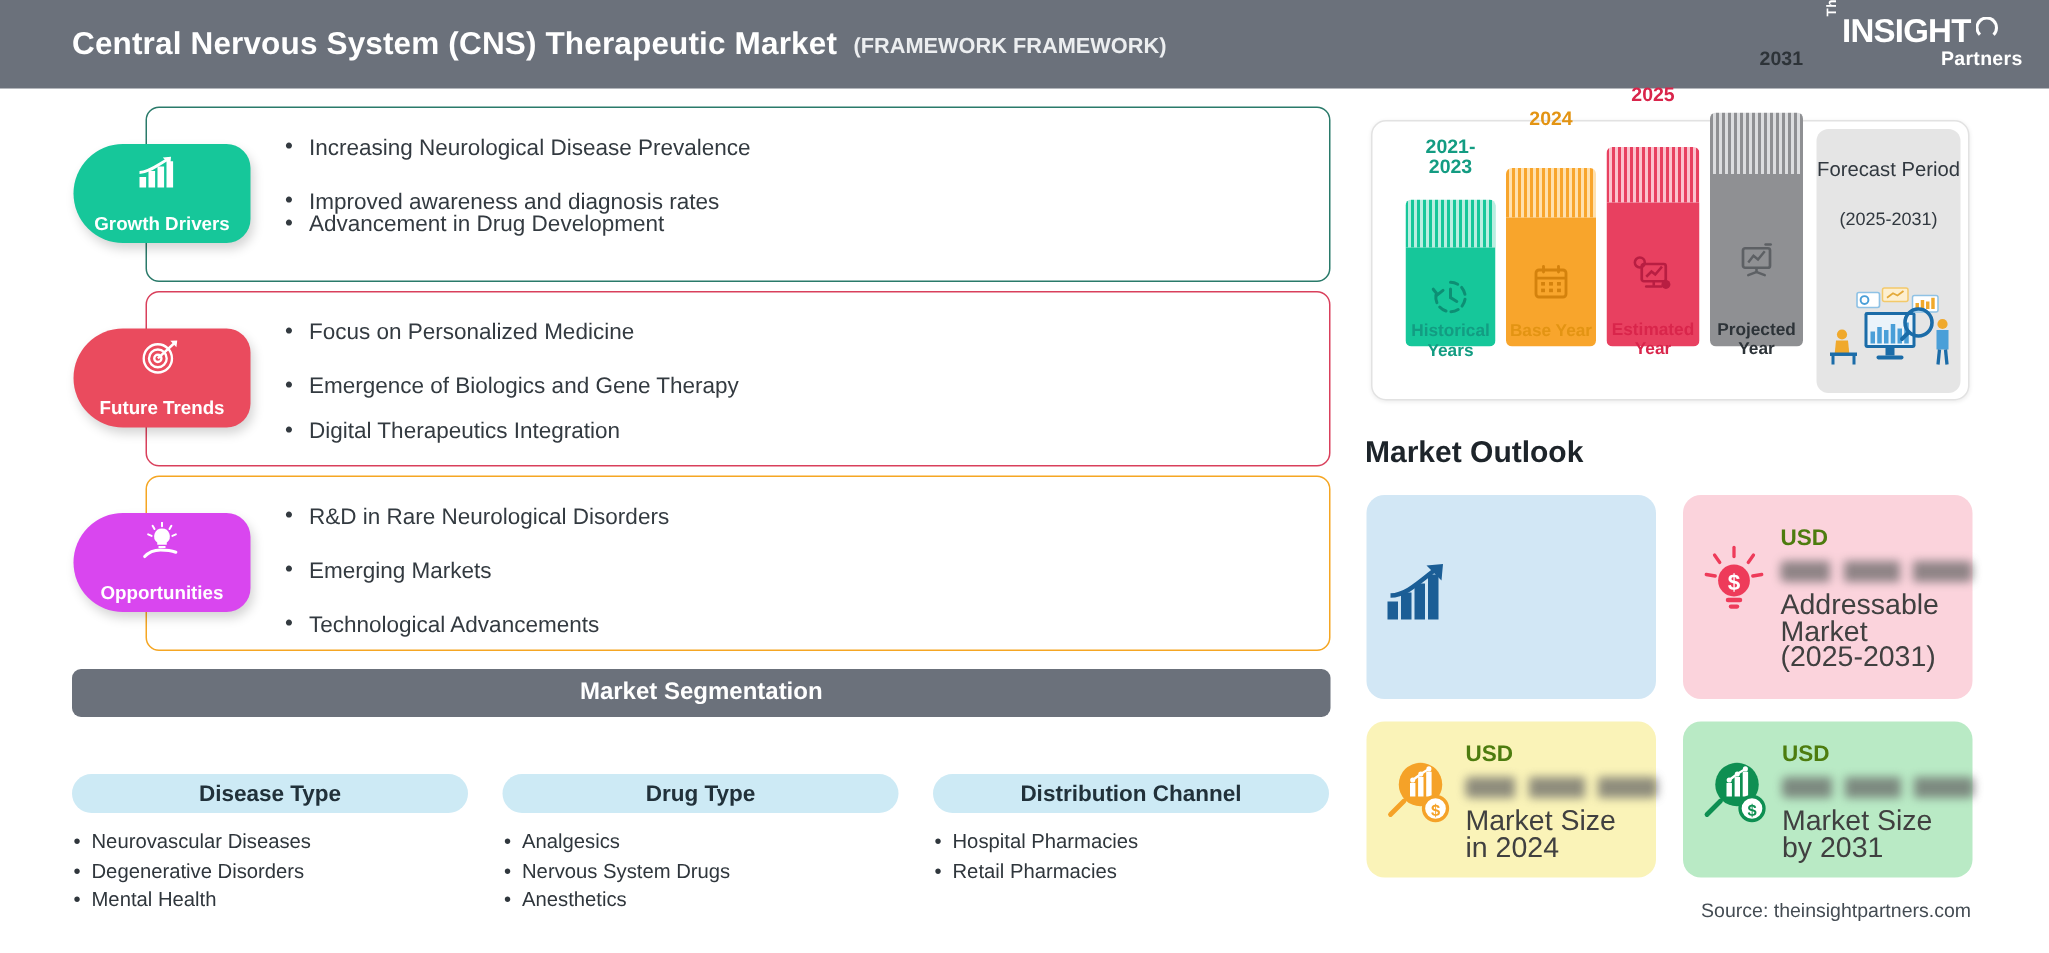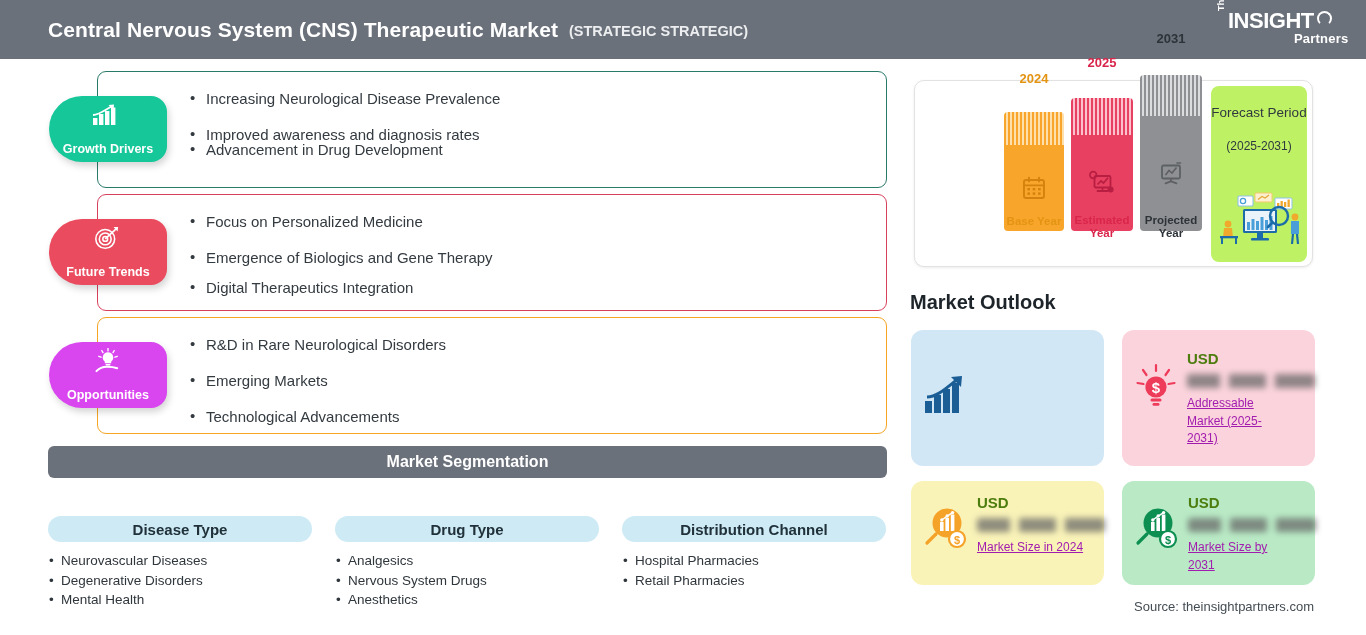--- a/index.html
+++ b/index.html
@@ -129,21 +129,21 @@
     border-radius: 4px; overflow: hidden;
   }
   .fc-stripe { width: 100%; }
   .fc-solid  { width: 100%; display: flex; align-items: center; justify-content: center; }
   .fc-label {
     position: absolute; width: 100%; text-align: center;
     font-size: 11.5px; font-weight: bold; line-height: 13px;
   }
   .fc-side {
     position: absolute; right: 5px; top: 5px; width: 96px; height: 176px;
-    background: #bef264; border-radius: 8px;
+    background: #e5e5e5; border-radius: 8px;
   }
   .fc-side-t1 {
     position: absolute; top: 18px; width: 100%; text-align: center;
     font-size: 13.5px; color: #31383f; line-height: 17px;
   }
   .fc-side-t2 {
     position: absolute; top: 53px; width: 100%; text-align: center;
     font-size: 12px; color: #31383f;
   }
   .fc-illus { position: absolute; left: 6px; bottom: 8px; }
@@ -160,35 +160,35 @@
   .ocard.green  { background: #b9eac5; }
 
   .o-big { font-size: 25px; font-weight: bold; color: #16202a; line-height: 1; }
   .o-sub { font-size: 13.5px; color: #2e363d; line-height: 17px; margin-top: 5px; white-space: nowrap; }
   .o-usd { font-size: 15px; font-weight: bold; color: #4d7c0f; line-height: 1; }
   .o-blur {
     height: 14px; width: 128px; margin-top: 8px; border-radius: 3px;
     background: linear-gradient(90deg,#666 0 26%,transparent 26% 33%,#666 33% 62%,transparent 62% 69%,#666 69% 100%);
     filter: blur(3.2px); opacity: .72;
   }
-  .o-cap { font-size: 12px; color: #a21caf; line-height: 17.5px; margin-top: 7px; text-decoration: underline; }
+  .o-cap { font-size: 19px; color: #404040; line-height: 17.5px; margin-top: 7px; }
 
   .source {
     position: absolute; right: 52px; top: 599px;
     font-size: 13px; color: #444c53;
   }
 </style>
 </head>
 <body>
 
 <div class="page">
 
   <div class="header">
     <span class="header-title">Central Nervous System (CNS) Therapeutic Market</span>
-    <span class="header-sub">(STRATEGIC STRATEGIC)</span>
+    <span class="header-sub">(FRAMEWORK FRAMEWORK)</span>
     <div class="logo">
       <span class="logo-the">The</span>
       <span class="logo-insight">INSIGHT</span>
       <span class="logo-partners">Partners</span>
       <span class="logo-ring"></span>
     </div>
   </div>
 
   <div class="panel green" style="left:97px; top:71px; width:790px; height:117px;">
     <ul style="margin:19px 0 0 92px;">
@@ -279,20 +279,34 @@
   <div class="seg-col" style="left:622px; width:264px;">
     <div class="seg-title">Distribution Channel</div>
     <ul class="seg-list">
       <li>Hospital Pharmacies</li>
       <li>Retail Pharmacies</li>
     </ul>
   </div>
 
   <div class="forecast">
 
+    <div class="fc-bar-wrap" style="left:22px; width:60px; height:120px;">
+      <div class="fc-year" style="top:-20px; color:#139c82;">2021-2023</div>
+      <div class="fc-bar" style="height:98px;">
+        <div class="fc-stripe" style="height:32px; background:repeating-linear-gradient(90deg,#16c79a 0 2px,#b9eee1 2px 4px);"></div>
+        <div class="fc-solid" style="height:66px; background:#16c79a;">
+          <svg width="26" height="26" viewBox="0 0 26 26">
+            <path d="M13 3.2 a9.8 9.8 0 1 1-9.4 7" fill="none" stroke="#0d8f74" stroke-width="2" stroke-linecap="round" stroke-dasharray="5 3.4"></path>
+            <path d="M13 7.6 v5.8 l4.2 2.6" fill="none" stroke="#0d8f74" stroke-width="2" stroke-linecap="round"></path>
+            <path d="M1.5 7.8 L4.4 11.4 L8 8.6" fill="none" stroke="#0d8f74" stroke-width="2" stroke-linecap="round"></path>
+          </svg>
+        </div>
+      </div>
+      <div class="fc-label" style="top:104px; color:#139c82;">Historical Years</div>
+    </div>
 
     <div class="fc-bar-wrap" style="left:89px; width:60px; height:140px;">
       <div class="fc-year" style="top:-19px; color:#e39413;">2024</div>
       <div class="fc-bar" style="height:119px;">
         <div class="fc-stripe" style="height:33px; background:repeating-linear-gradient(90deg,#f8a52c 0 2px,#ffe0ad 2px 4px);"></div>
         <div class="fc-solid" style="height:86px; background:#f8a52c;">
           <svg width="26" height="26" viewBox="0 0 26 26">
             <rect x="3" y="5" width="20" height="18" rx="2" fill="none" stroke="#d4820d" stroke-width="1.9"></rect>
             <line x1="3" y1="10.4" x2="23" y2="10.4" stroke="#d4820d" stroke-width="1.7"></line>
             <line x1="8" y1="2.6" x2="8" y2="6.4" stroke="#d4820d" stroke-width="1.9" stroke-linecap="round"></line>
@@ -323,21 +337,21 @@
             <line x1="9.5" y1="21" x2="19.5" y2="21" stroke="#b81e42" stroke-width="1.8" stroke-linecap="round"></line>
             <circle cx="5.2" cy="5" r="3.3" fill="none" stroke="#b81e42" stroke-width="1.7"></circle>
             <circle cx="22.6" cy="19.6" r="3" fill="#b81e42"></circle>
           </svg>
         </div>
       </div>
       <div class="fc-label" style="top:138px; color:#d9254b;">Estimated Year</div>
     </div>
 
     <div class="fc-bar-wrap" style="left:225px; width:62px; height:178px;">
-      <div class="fc-year" style="top:-21px; color:#2d3338;">2031</div>
+      <div class="fc-year" style="top:-21px; color:#2d3338;text-align:right;">2031</div>
       <div class="fc-bar" style="height:156px;">
         <div class="fc-stripe" style="height:41px; background:repeating-linear-gradient(90deg,#8f9093 0 2px,#dcdddf 2px 4px);"></div>
         <div class="fc-solid" style="height:115px; background:#8f9093;">
           <svg width="28" height="26" viewBox="0 0 28 26">
             <rect x="5" y="4.5" width="18" height="13" rx="1.4" fill="none" stroke="#5d6064" stroke-width="1.8"></rect>
             <polyline points="8.5,14 12,9.5 15,12 19.5,6.5" fill="none" stroke="#5d6064" stroke-width="1.6"></polyline>
             <line x1="14" y1="17.5" x2="14" y2="20.5" stroke="#5d6064" stroke-width="1.7"></line>
             <line x1="8.5" y1="22.4" x2="13.8" y2="20.4" stroke="#5d6064" stroke-width="1.7" stroke-linecap="round"></line>
             <line x1="19.5" y1="22.4" x2="14.2" y2="20.4" stroke="#5d6064" stroke-width="1.7" stroke-linecap="round"></line>
             <line x1="20" y1="2" x2="23.5" y2="2" stroke="#5d6064" stroke-width="1.6" stroke-linecap="round"></line>

